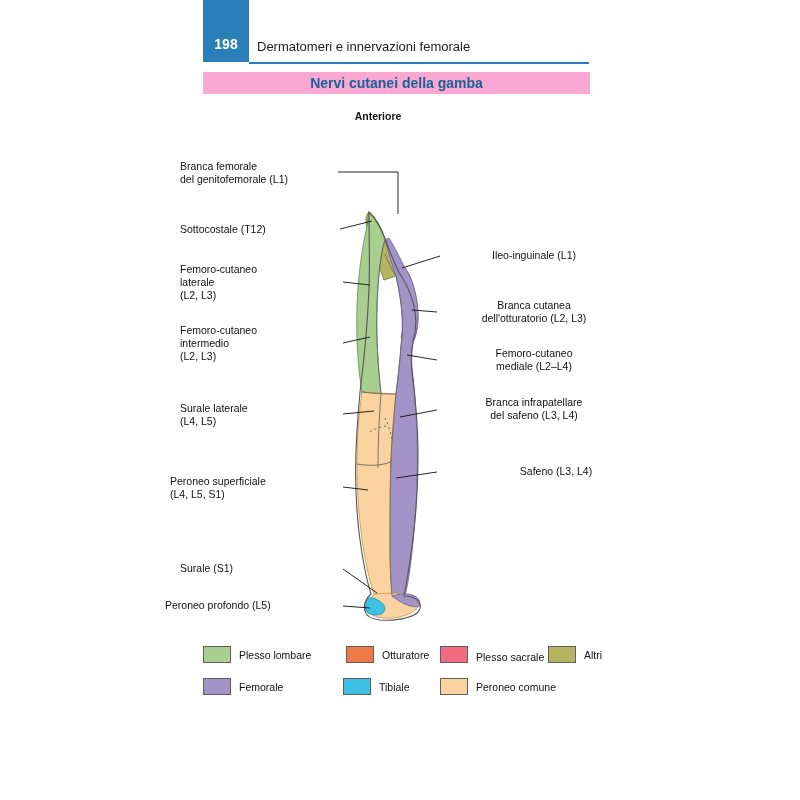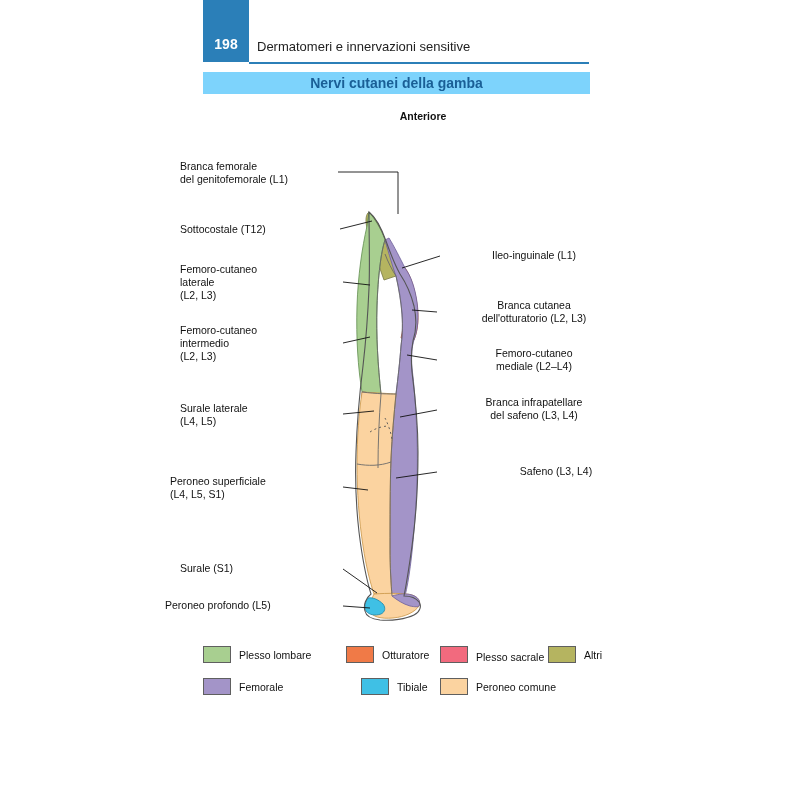--- a/index.html
+++ b/index.html
@@ -58,41 +58,40 @@
     background: #2b7fb8;
   }
 
   
   .title-band {
     position: absolute;
     left: 203px;
     top: 72px;
     width: 387px;
     height: 22px;
-    background: #7dd3fc;
+    background: #f9a8d4;
     display: flex;
     align-items: center;
     justify-content: center;
   }
   .title-band span {
     color: #1a5f96;
     font-weight: bold;
     font-size: 14px;
   }
 
   .view-label {
     position: absolute;
     left: 0;
     top: 110px;
     width: 756px;
     text-align: center;
     font-size: 10.5px;
     font-weight: bold;
     color: #111111;
-    padding-left: 45px;
   }
 
   
   .figure {
     position: absolute;
     left: 0;
     top: 0;
     width: 800px;
     height: 800px;
   }
@@ -134,21 +133,21 @@
     margin-right: 8px;
     box-sizing: border-box;
     flex: none;
   }
 </style>
 </head>
 <body>
 
 <div class="page-header">
   <div class="page-number-box">198</div>
-  <div class="header-title">Dermatomeri e innervazioni sensitive</div>
+  <div class="header-title">Dermatomeri e innervazioni femorale</div>
   <div class="header-rule"></div>
 </div>
 
 <div class="title-band">
   <span>Nervi cutanei della gamba</span>
 </div>
 
 <div class="view-label">Anteriore</div>
 
 <div class="figure">
@@ -285,21 +284,21 @@
   <div class="legend-item" style="left:345px; top:6px;">
     <span class="swatch" style="background:#b5b460;"></span>
     <span>Altri</span>
   </div>
 
   <div class="legend-item" style="left:0px; top:38px;">
     <span class="swatch" style="background:#a394c8;"></span>
     <span>Femorale</span>
   </div>
 
-  <div class="legend-item" style="left:158px; top:38px;">
+  <div class="legend-item" style="left:140px; top:38px;">
     <span class="swatch" style="background:#3fc0e5;"></span>
     <span>Tibiale</span>
   </div>
 
   <div class="legend-item" style="left:237px; top:38px;">
     <span class="swatch" style="background:#fbd3a0;"></span>
     <span>Peroneo comune</span>
   </div>
 
 </div>

